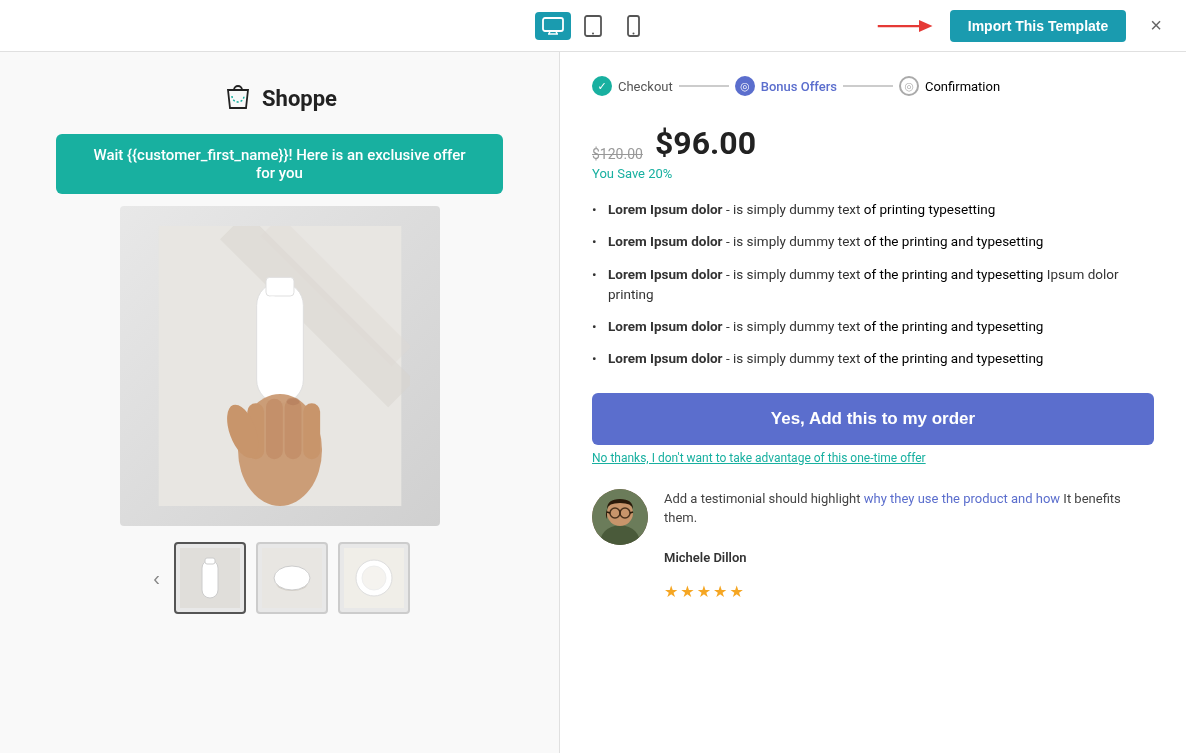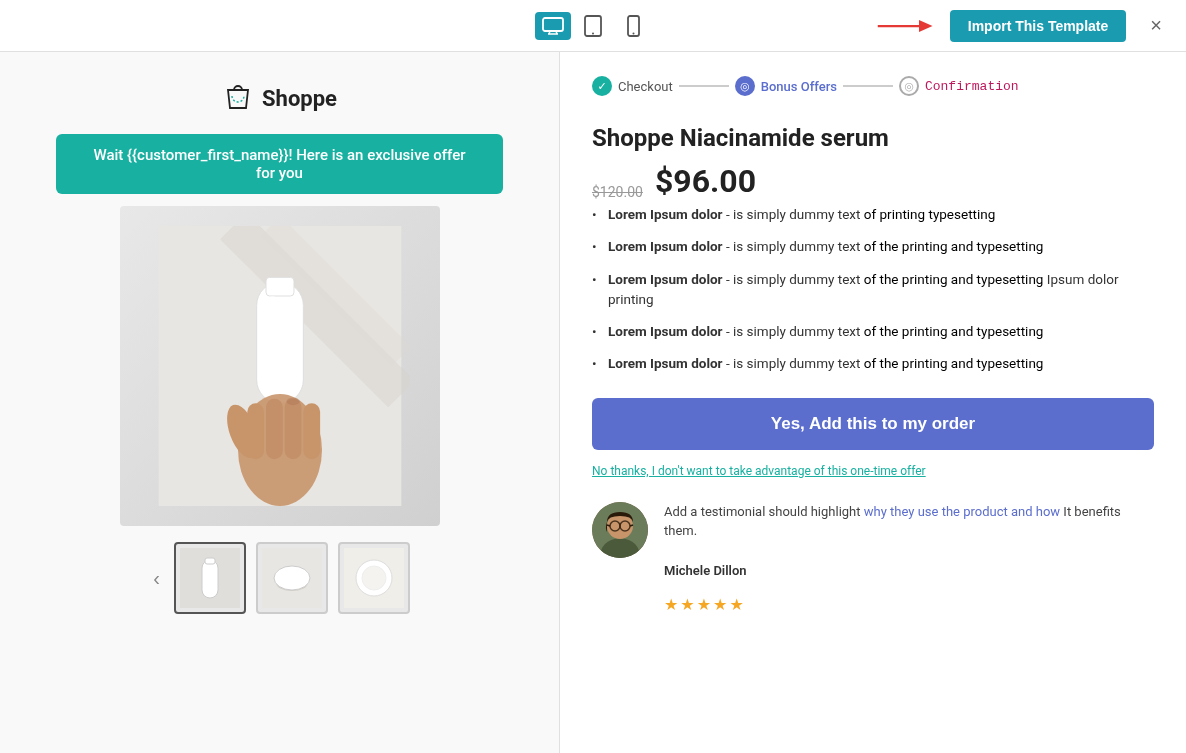--- a/index.html
+++ b/index.html
@@ -228,22 +228,21 @@
       margin: 0 6px;
     }
     .step-label {
       font-size: 13px;
     }
     .step-label.active {
       color: #5b6ecd;
       font-weight: 500;
     }
     .step-label.pending {
-      color: #be185d;
-      font-family: Liberation Mono, monospace;
+      color: #000000;
     }
 
     
     .product-title {
       font-size: 24px;
       font-weight: 700;
       color: #222;
       margin-bottom: 10px;
     }
     .price-row {
@@ -295,21 +294,21 @@
     .add-order-btn {
       width: 100%;
       background: #5b6ecd;
       color: #fff;
       border: none;
       border-radius: 6px;
       padding: 16px;
       font-size: 17px;
       font-weight: 600;
       cursor: pointer;
-      margin-bottom: 14px;
+      margin-bottom: 6px;
     }
 
     .decline-link {
       display: block;
       font-size: 12px;
       color: #18b0a0;
       text-decoration: underline;
       cursor: pointer;
       margin-bottom: 24px;
     }
@@ -480,27 +479,27 @@
         <span class="step-label active">Bonus Offers</span>
       </div>
       <div class="step-line"></div>
       <div class="step">
         <div class="step-icon pending">◎</div>
         <span class="step-label pending">Confirmation</span>
       </div>
     </div>
 
     
-    <h1 class="product-title">Shoppe Niacinamide serum</h1>
 
     
     <div class="price-row">
       <span class="original-price">$120.00</span>
       <span class="sale-price">$96.00</span>
     </div>
+    <div class="savings-text">You Save 20%</div>
 
     
     <ul class="bullet-list">
       <li>
         <strong>Lorem Ipsum dolor</strong><span> - is simply dummy text </span><span class="highlight">of printing typesetting</span>
       </li>
       <li>
         <strong>Lorem Ipsum dolor</strong><span> - is simply dummy text </span><span class="highlight">of the printing and typesetting</span>
       </li>
       <li>

